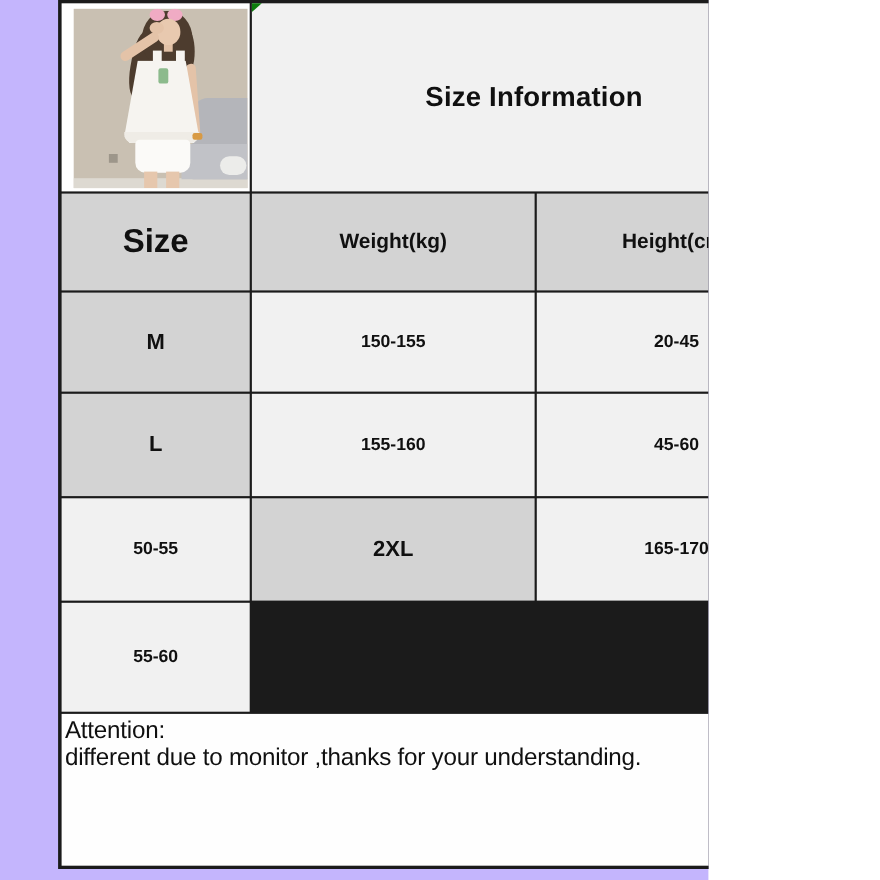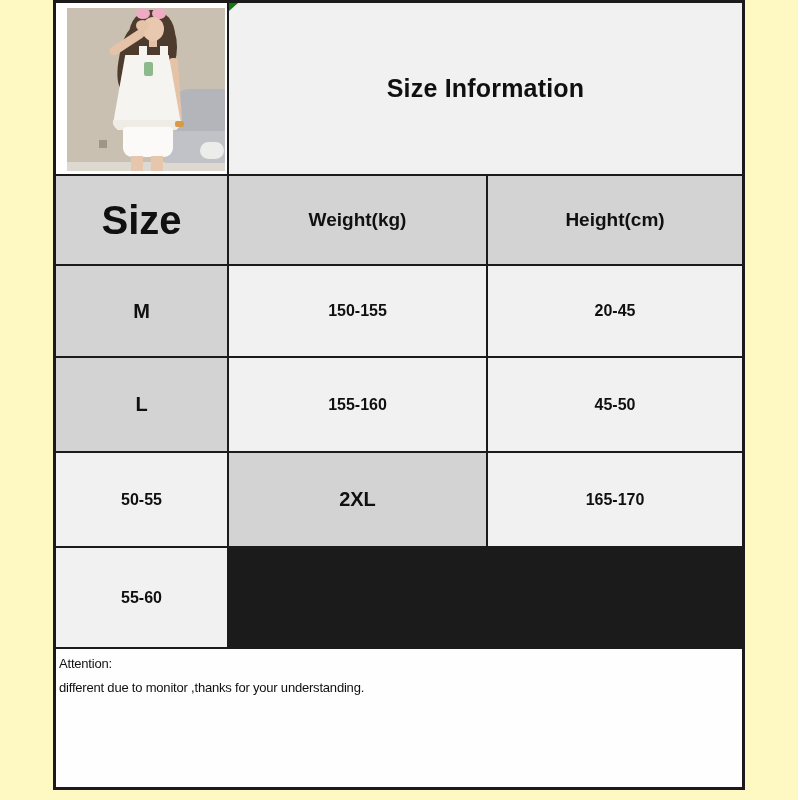--- a/index.html
+++ b/index.html
@@ -1,43 +1,43 @@
 <!DOCTYPE html>
 <html><head>
 <meta charset="utf-8">
 <style>
   html,body{margin:0;padding:0;background:#ffffff;}
   body{width:800px;height:800px;font-family:"Liberation Sans",sans-serif;color:#101010;}
-  .canvas{position:relative;width:798px;height:800px;background:#fef9c3;overflow:hidden;}
+  .canvas{position:relative;width:644px;height:800px;background:#c4b5fd;overflow:hidden;}
 
   
   .sheet{
     position:absolute;left:53px;top:0;
     width:686px;height:784px;
     background:#1b1b1b;               
     border:3px solid #1b1b1b;
     display:grid;
     grid-template-columns:171px 257px 254px;
     grid-template-rows:171px 88px 90px 93px 93px 99px 138px;
     gap:2px;
   }
   .cell{display:flex;align-items:center;justify-content:center;box-sizing:border-box;}
   .photo-cell{background:#ffffff;position:relative;grid-column:1;grid-row:1;}
   .title-cell{background:#f1f1f1;grid-column:2 / 4;grid-row:1;position:relative;}
   .title-text{font-size:25px;font-weight:bold;letter-spacing:0.2px;}
   .flag{position:absolute;top:0;left:0;width:0;height:0;
         border-top:8px solid #0c7c0c;border-right:9px solid transparent;}
   .head{background:#d3d3d3;font-weight:bold;font-size:19px;}
-  .head-size{font-size:40px;}
+  .head-size{font-size:30px;}
   .rowlab{background:#d3d3d3;font-weight:bold;font-size:20px;}
   .data{background:#f1f1f1;font-weight:bold;font-size:16px;}
   .attn{
     background:#fefefe;grid-column:1 / 4;grid-row:7;
     display:block;padding:3px 19px 0 3px;
-    font-size:13px;line-height:23.5px;letter-spacing:-0.2px;
+    font-size:22px;line-height:23.5px;letter-spacing:-0.2px;
   }
   .attn div{white-space:nowrap;}
 
   
   .photo{position:absolute;left:11px;top:5px;width:158px;height:163px;
          background:#c9c0b2;overflow:hidden;}
   .photo *{position:absolute;}
   .ph-floor{left:0;bottom:0;width:100%;height:9px;background:#ddd9d1;}
   .ph-couch{right:0;bottom:8px;width:50px;height:74px;background:#b4b5ba;border-top-left-radius:14px;}
   .ph-couch-seat{right:0;bottom:8px;width:60px;height:32px;background:#c1c2c7;border-top-left-radius:8px;}
@@ -106,21 +106,21 @@
     <div class="cell head head-size">Size</div>
     <div class="cell head">Weight(kg)</div>
     <div class="cell head">Height(cm)</div>
 
     <div class="cell rowlab">M</div>
     <div class="cell data">150-155</div>
     <div class="cell data">20-45</div>
 
     <div class="cell rowlab">L</div>
     <div class="cell data">155-160</div>
-    <div class="cell data">45-50</div>
+    <div class="cell data">45-60</div>
 
     <div class="cell data">50-55</div>
 
     <div class="cell rowlab">2XL</div>
     <div class="cell data">165-170</div>
     <div class="cell data">55-60</div>
 
     <div class="cell attn">
       <div>Attention:</div>
       <div>different due to monitor ,thanks for your understanding.</div>

